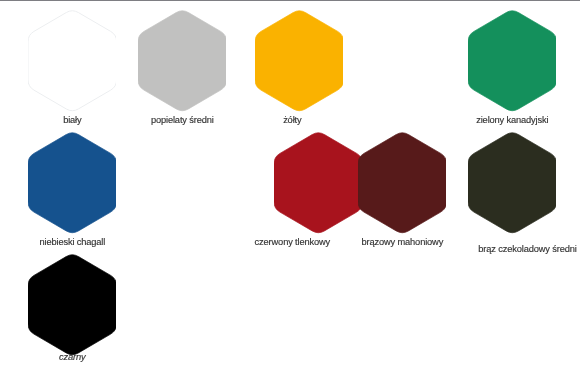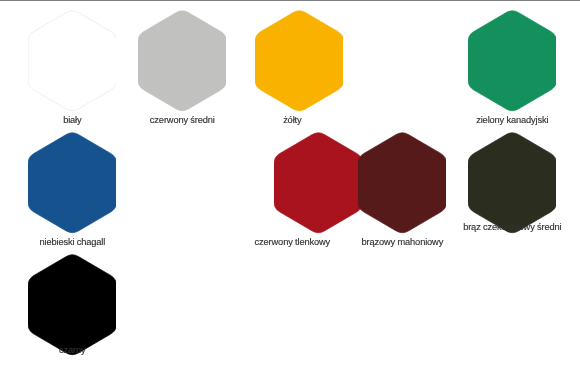--- a/index.html
+++ b/index.html
@@ -25,21 +25,21 @@
         </svg>
       </div>
       <div class="label" style="top: 106.1px;">biały</div>
     </div>
     <div class="swatch" style="left: 137.79px; top: 9.1px;">
       <div class="hexwrap">
         <svg width="88.65" height="103.5" viewBox="0 0 88.65 103.5">
           <path d="M38.28,3.53 A12.00,12.00 0 0 1 50.37,3.53 L82.70,22.40 A12.00,12.00 0 0 1 88.65,32.76 L88.65,70.74 A12.00,12.00 0 0 1 82.70,81.10 L50.37,99.97 A12.00,12.00 0 0 1 38.28,99.97 L5.95,81.10 A12.00,12.00 0 0 1 0.00,70.74 L0.00,32.76 A12.00,12.00 0 0 1 5.95,22.40 Z" fill="#c1c1c0" stroke="#c1c1c0" stroke-width="0.7"></path>
         </svg>
       </div>
-      <div class="label" style="top: 106.1px;">czerwony średni</div>
+      <div class="label" style="top: 106.1px;">popielaty średni</div>
     </div>
     <div class="swatch" style="left: 247.73px; top: 9.1px; padding-left: 7px;">
       <div class="hexwrap">
         <svg width="88.65" height="103.5" viewBox="0 0 88.65 103.5">
           <path d="M38.28,3.53 A12.00,12.00 0 0 1 50.37,3.53 L82.70,22.40 A12.00,12.00 0 0 1 88.65,32.76 L88.65,70.74 A12.00,12.00 0 0 1 82.70,81.10 L50.37,99.97 A12.00,12.00 0 0 1 38.28,99.97 L5.95,81.10 A12.00,12.00 0 0 1 0.00,70.74 L0.00,32.76 A12.00,12.00 0 0 1 5.95,22.40 Z" fill="#fab200" stroke="#fab200" stroke-width="0.7"></path>
         </svg>
       </div>
       <div class="label" style="top: 106.1px;">żółty</div>
     </div>
     <div class="swatch" style="left: 467.6px; top: 9.1px;">
@@ -73,23 +73,23 @@
         </svg>
       </div>
       <div class="label" style="top: 106.1px;">brązowy mahoniowy</div>
     </div>
     <div class="swatch" style="left: 467.6px; top: 131.15px;">
       <div class="hexwrap">
         <svg width="88.65" height="103.5" viewBox="0 0 88.65 103.5">
           <path d="M38.28,3.53 A12.00,12.00 0 0 1 50.37,3.53 L82.70,22.40 A12.00,12.00 0 0 1 88.65,32.76 L88.65,70.74 A12.00,12.00 0 0 1 82.70,81.10 L50.37,99.97 A12.00,12.00 0 0 1 38.28,99.97 L5.95,81.10 A12.00,12.00 0 0 1 0.00,70.74 L0.00,32.76 A12.00,12.00 0 0 1 5.95,22.40 Z" fill="#2b2d1f" stroke="#2b2d1f" stroke-width="0.7"></path>
         </svg>
       </div>
-      <div class="label" style="top: 91px;">brąz czekoladowy średni</div>
+      <div class="label" style="top: 113px; text-align: right;">brąz czekoladowy średni</div>
     </div>
     <div class="swatch" style="left: 27.85px; top: 253.2px;">
       <div class="hexwrap">
         <svg width="88.65" height="103.5" viewBox="0 0 88.65 103.5">
           <path d="M38.28,3.53 A12.00,12.00 0 0 1 50.37,3.53 L82.70,22.40 A12.00,12.00 0 0 1 88.65,32.76 L88.65,70.74 A12.00,12.00 0 0 1 82.70,81.10 L50.37,99.97 A12.00,12.00 0 0 1 38.28,99.97 L5.95,81.10 A12.00,12.00 0 0 1 0.00,70.74 L0.00,32.76 A12.00,12.00 0 0 1 5.95,22.40 Z" fill="#000000" stroke="#000000" stroke-width="0.7"></path>
         </svg>
       </div>
-      <div class="label" style="top: 92px;">czarny</div>
+      <div class="label" style="top: 99px; font-style: italic;">czarny</div>
     </div>
   </div>
 
 </body></html>

